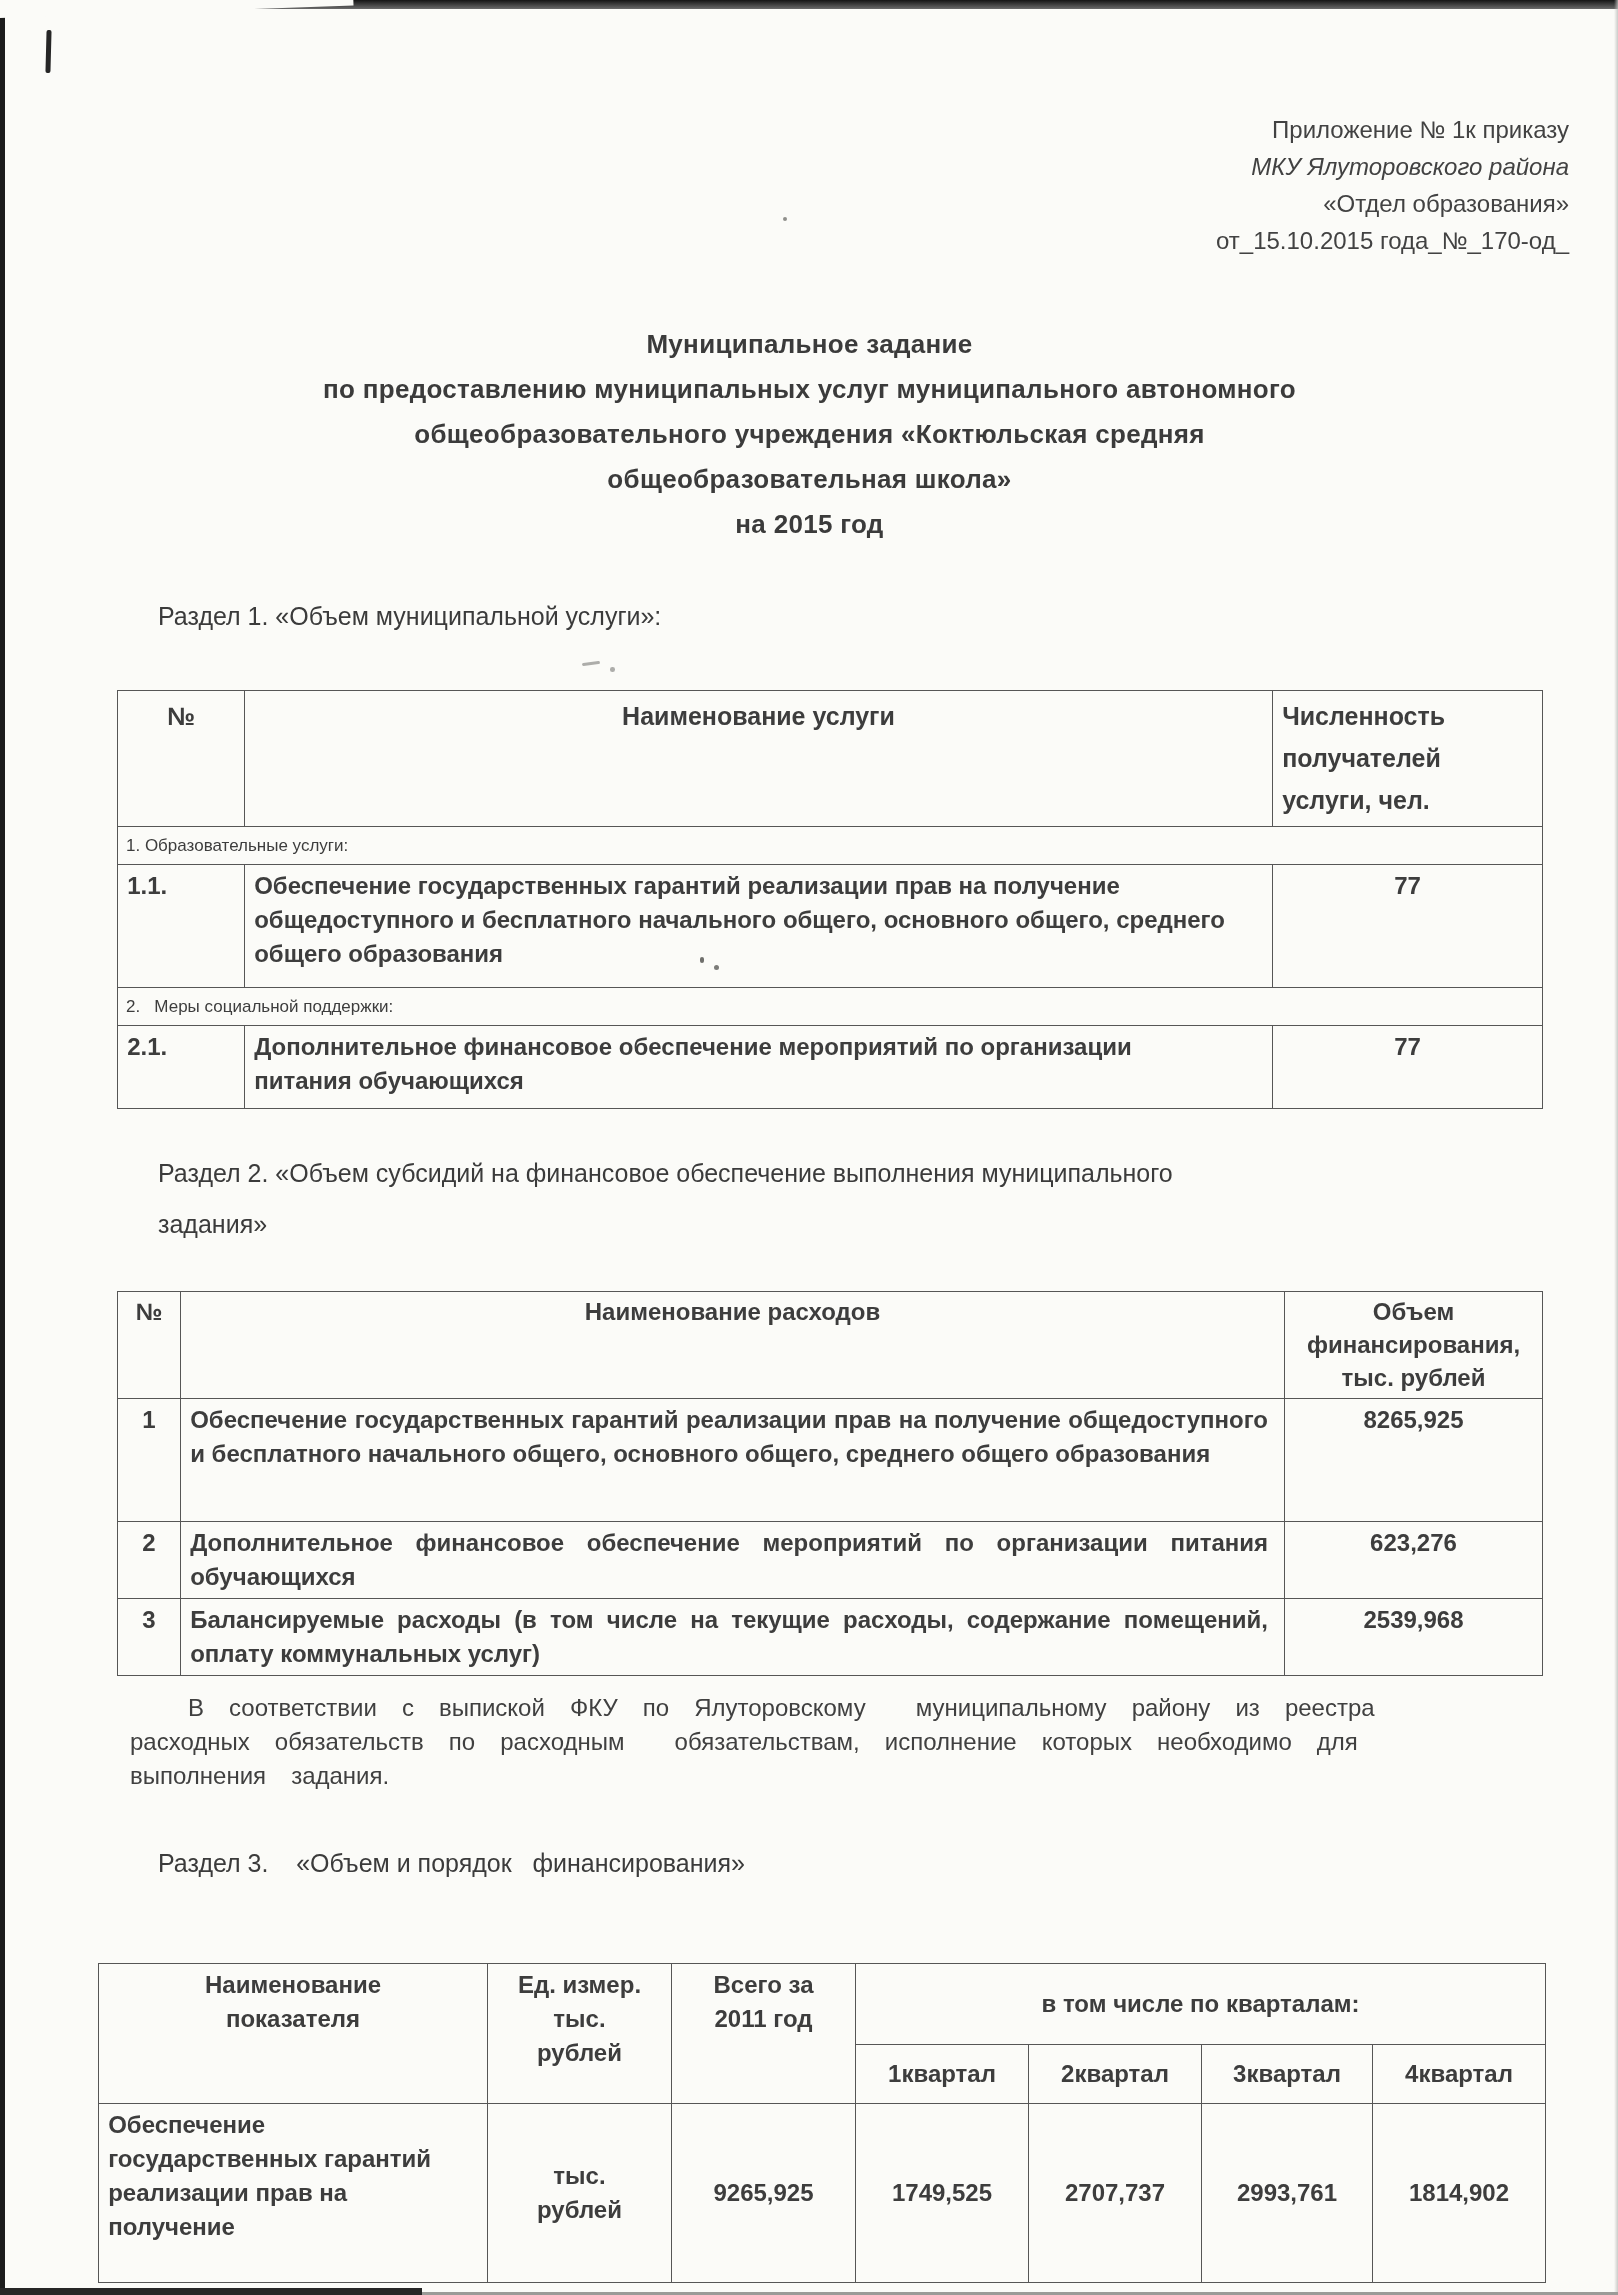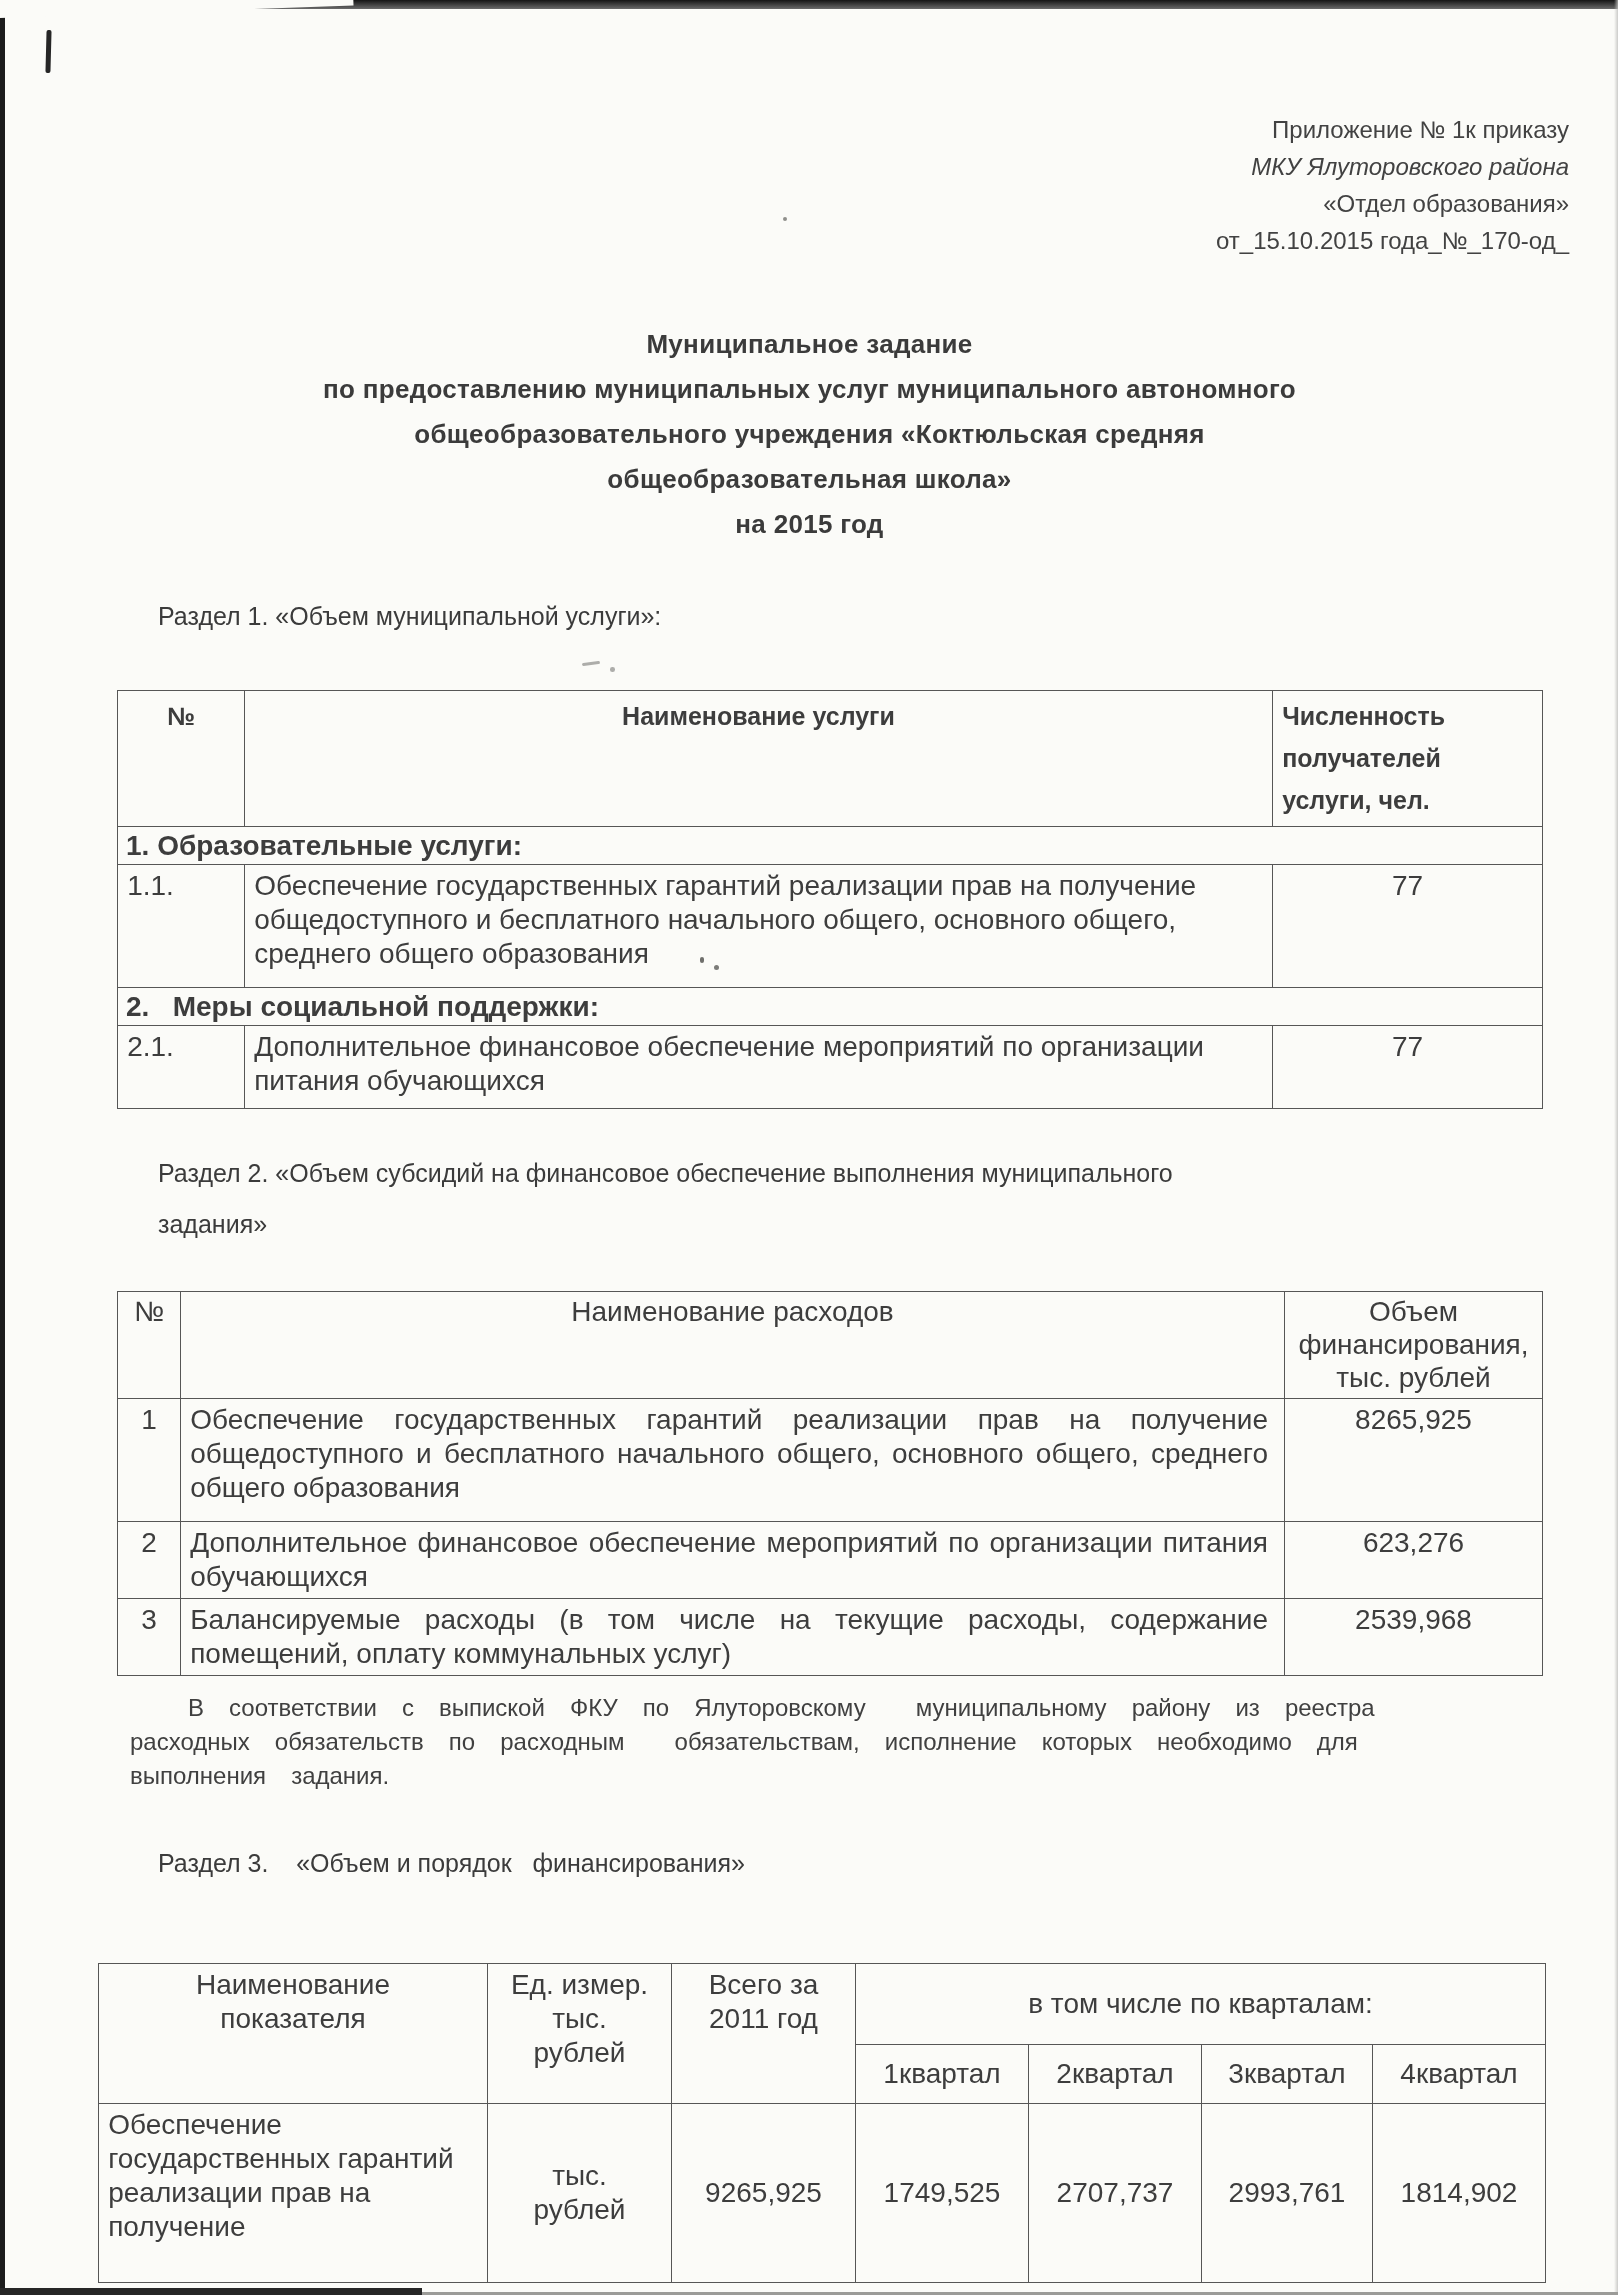--- a/index.html
+++ b/index.html
@@ -27,31 +27,31 @@
   .header-block .italic { font-style:italic; }
   .title-block { position:absolute; top:322px; left:0; width:100%; text-align:center; font-weight:bold; font-size:26px; line-height:45px; color:#3b3b3b; letter-spacing:0.3px; }
 
   .s-heading { position:absolute; left:130px; font-weight:normal; font-size:25px; color:#3b3b3b;margin-left:28px; }
   .s1h { top:602px; }
   .s2h { top:1148px; width:1357px; line-height:51px; white-space:pre-line; }
   .s3h { top:1849px; }
 
   
   table { border-collapse:collapse; position:absolute; table-layout:fixed; background:transparent; }
-  td { border:1.3px solid #565656; vertical-align:top; font-size:28px; line-height:34px; padding:4px 9.2px; color:#3d3d3d; word-wrap:break-word; }
+  td { border:1.3px solid #565656; vertical-align:top; font-size:24px; line-height:34px; padding:4px 9.2px; color:#3d3d3d; word-wrap:break-word;font-weight:bold; }
   .c { text-align:center; }
   .pre { white-space:pre-line; }
   .just { text-align:justify; }
   .mid { vertical-align:middle; }
 
   .t1 { top:690px; left:117px; width:1426px; }
   .t1 tr.head { height:136px; }
   .t1 tr.head td { font-weight:bold; font-size:25px; line-height:42px; }
   .t1 tr.group-row { height:38px; }
-  .t1 td.group { font-weight:bold; font-size:28px; line-height:32px; padding:2.6px 8px; }
+  .t1 td.group { font-weight:normal; font-size:17px; line-height:32px; padding:2.6px 8px; }
   .t1 tr.r11 { height:123px; }
   .t1 tr.r21 { height:83px; }
   .t1 td.name-cell { padding-right:46px; }
 
   .t2 { top:1291px; left:117px; width:1426px; }
   .t2 tr.head { height:103px; }
   .t2 tr.head td { line-height:33px; padding-top:2.6px; }
   .t2 tr.r1 { height:123px; }
   .t2 tr.r2 { height:74px; }
   .t2 tr.r3 { height:74px; }

